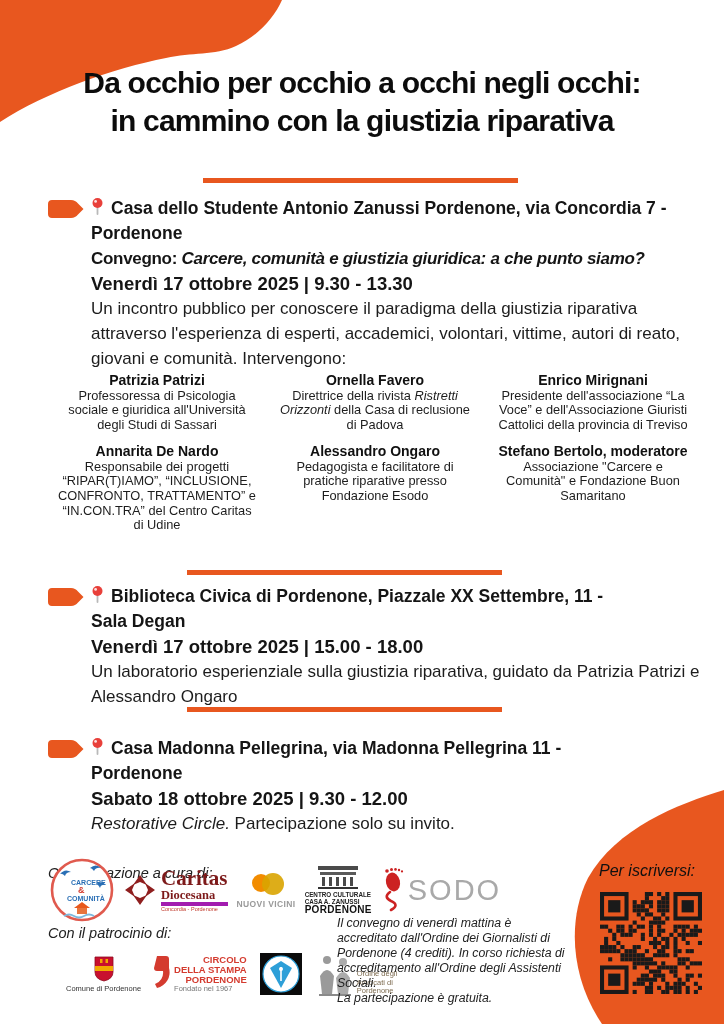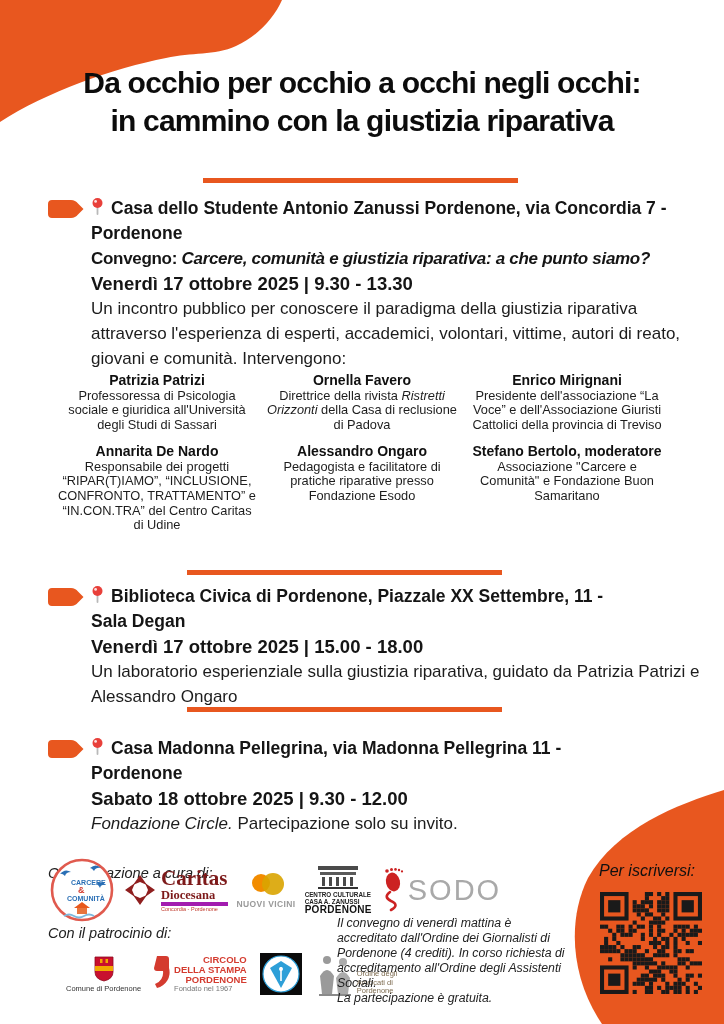--- a/index.html
+++ b/index.html
@@ -27,21 +27,21 @@
   .event-heading{font-size:17.5px;font-weight:700;line-height:25px;color:#151515;}
   .pin{display:inline-block;width:13px;height:19px;vertical-align:-3px;margin-right:7px;}
   .event-type{font-size:17px;font-weight:700;line-height:25px;letter-spacing:-0.3px;color:#151515;}
   .bi{font-style:italic;}
   .event-datetime{font-size:18.5px;font-weight:700;line-height:25px;color:#151515;}
   .event-desc{font-size:17px;font-weight:400;line-height:25px;color:#1c1c1c;}
   .it{font-style:italic;}
 
   
   .speakers{position:absolute;left:57px;top:372px;width:614px;display:grid;
-            grid-template-columns:200px 200px 200px;column-gap:5px;}
+            grid-template-columns:200px 200px 200px;column-gap:18px;}
   .speaker-col{display:flex;flex-direction:column;gap:11px;}
   .speaker{text-align:center;}
   .speaker-name{font-size:14px;font-weight:700;line-height:16.5px;color:#101010;}
   .speaker-role{font-size:12.8px;line-height:14.6px;color:#1d1d1d;}
 
   
   .org-label,.pat-label{position:absolute;left:48px;font-style:italic;font-size:14.5px;color:#222;}
   .org-label{top:834px;margin-top:31px;}
   .pat-label{top:925px;}
   .org-logos{position:absolute;left:50px;top:857px;height:66px;display:flex;align-items:center;gap:9px;}
@@ -90,21 +90,21 @@
     </svg>
     <div class="event-content">
       <div class="event-heading">
         <svg class="pin" viewBox="0 0 13 19">
           <rect x="5.6" y="8" width="1.8" height="9" rx="0.9" fill="#b9b9b9"></rect>
           <circle cx="6.5" cy="5" r="5" fill="#E8403A"></circle>
           <circle cx="4.6" cy="3.4" r="1.4" fill="#ffffff" opacity="0.85"></circle>
         </svg><span>Casa dello Studente Antonio Zanussi Pordenone, via Concordia 7 -</span><br>
         <span>Pordenone</span>
       </div>
-      <div class="event-type"><span>Convegno: </span><span class="bi">Carcere, comunità e giustizia riparativa: a che punto siamo?</span></div>
+      <div class="event-type"><span>Convegno: </span><span class="bi">Carcere, comunità e giustizia giuridica: a che punto siamo?</span></div>
       <div class="event-datetime">Venerdì 17 ottobre 2025 | 9.30 - 13.30</div>
       <div class="event-desc">Un incontro pubblico per conoscere il paradigma della giustizia riparativa attraverso l'esperienza di esperti, accademici, volontari, vittime, autori di reato, giovani e comunità. Intervengono:</div>
     </div>
   </section>
 
   <div class="speakers">
     <div class="speaker-col">
       <div class="speaker">
         <div class="speaker-name">Patrizia Patrizi</div>
         <div class="speaker-role"><span>Professoressa di Psicologia sociale e giuridica all'Università degli Studi di Sassari</span><span class="it"></span><span></span></div>
@@ -165,21 +165,21 @@
     <div class="event-content">
       <div class="event-heading">
         <svg class="pin" viewBox="0 0 13 19">
           <rect x="5.6" y="8" width="1.8" height="9" rx="0.9" fill="#b9b9b9"></rect>
           <circle cx="6.5" cy="5" r="5" fill="#E8403A"></circle>
           <circle cx="4.6" cy="3.4" r="1.4" fill="#ffffff" opacity="0.85"></circle>
         </svg><span>Casa Madonna Pellegrina, via Madonna Pellegrina 11 -</span><br>
         <span>Pordenone</span>
       </div>
       <div class="event-datetime">Sabato 18 ottobre 2025 | 9.30 - 12.00</div>
-      <div class="event-desc"><span class="it">Fondazione Circle.</span><span> Partecipazione solo su invito.</span></div>
+      <div class="event-desc"><span class="it">Restorative Circle.</span><span> Partecipazione solo su invito.</span></div>
     </div>
   </section>
 
   <div class="org-label">Organizzazione a cura di:</div>
 
   <div class="org-logos">
     <div class="logo">
       <svg width="64" height="64" viewBox="0 0 64 64">
         <circle cx="32" cy="32" r="30" fill="#ffffff" stroke="#e05a4e" stroke-width="2.6"></circle>
         <path d="M10 16 q5 -6 11 -2 q-5 0 -6 4 q-3 -3 -5 -2z" fill="#2a6fb5"></path>

